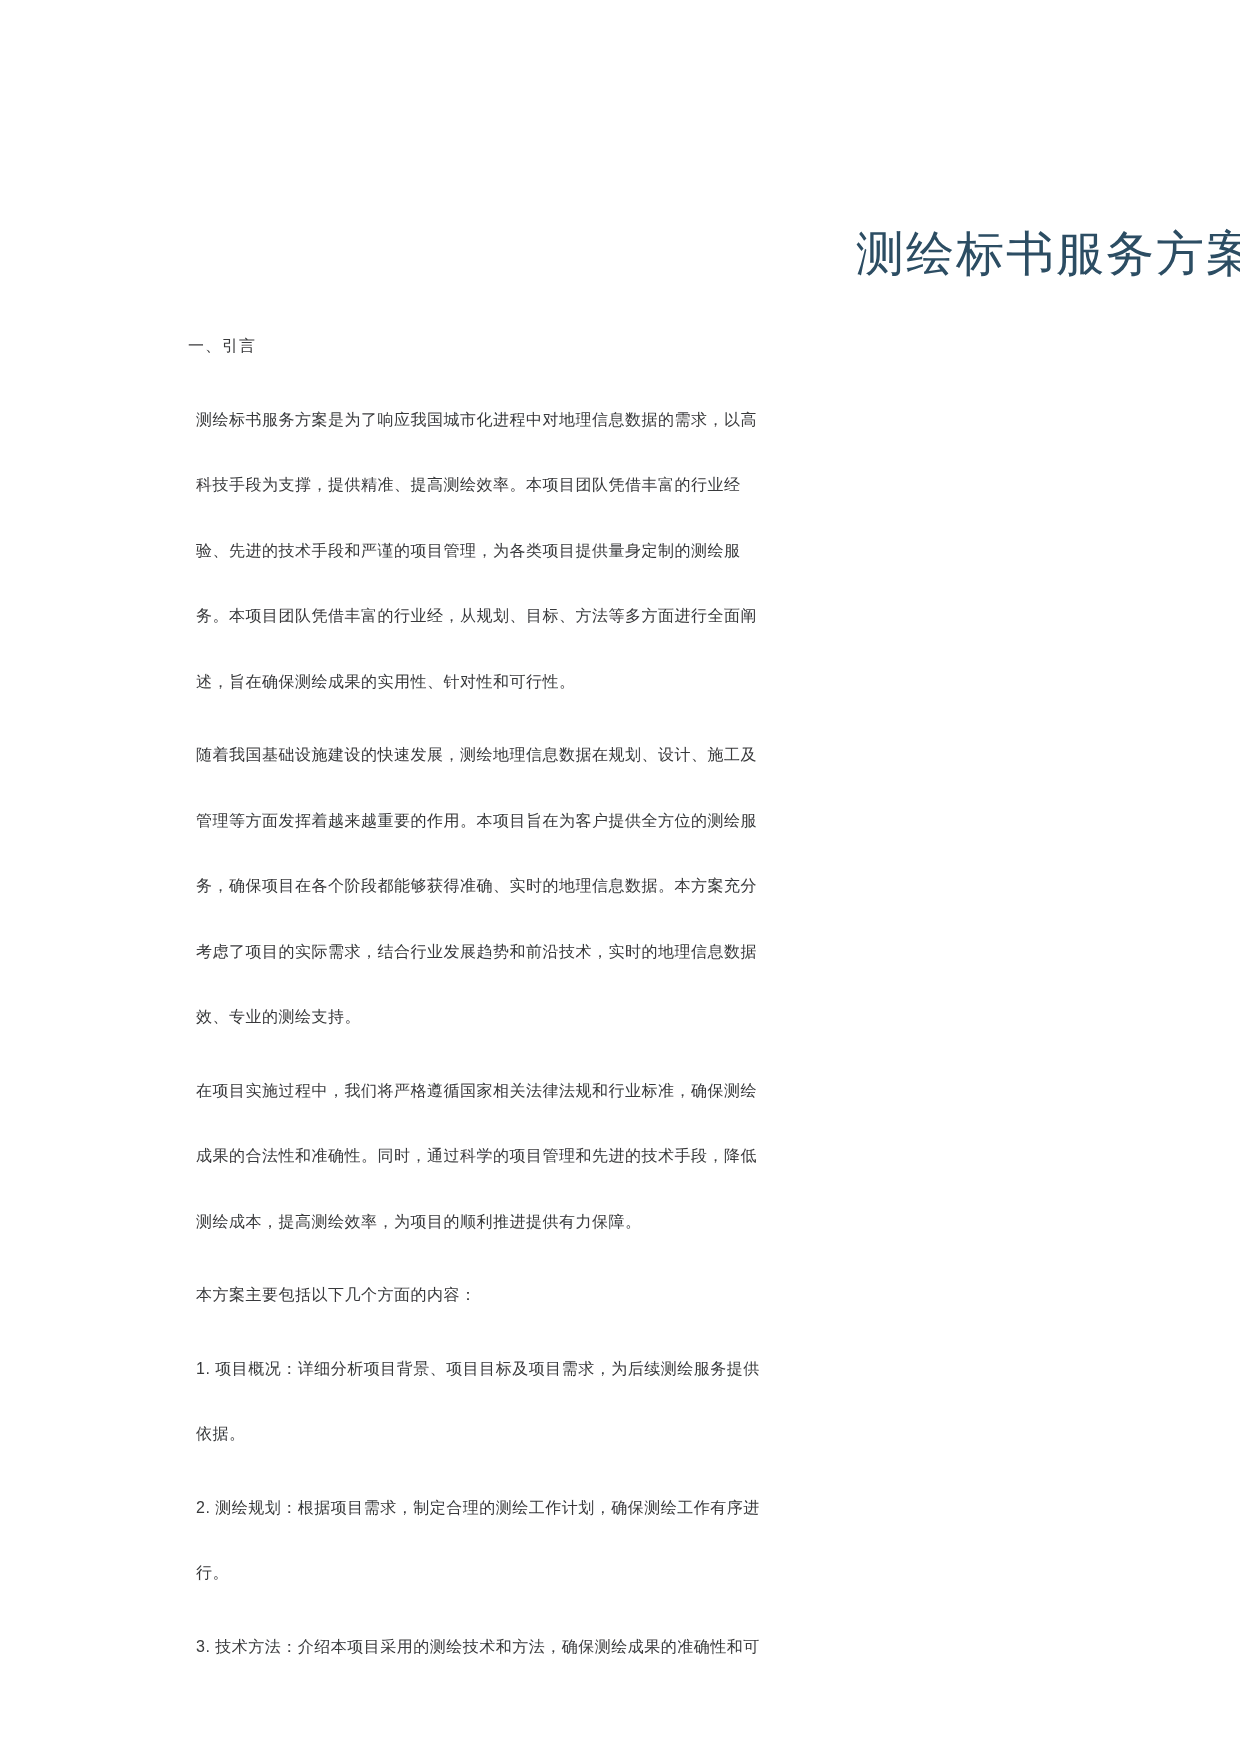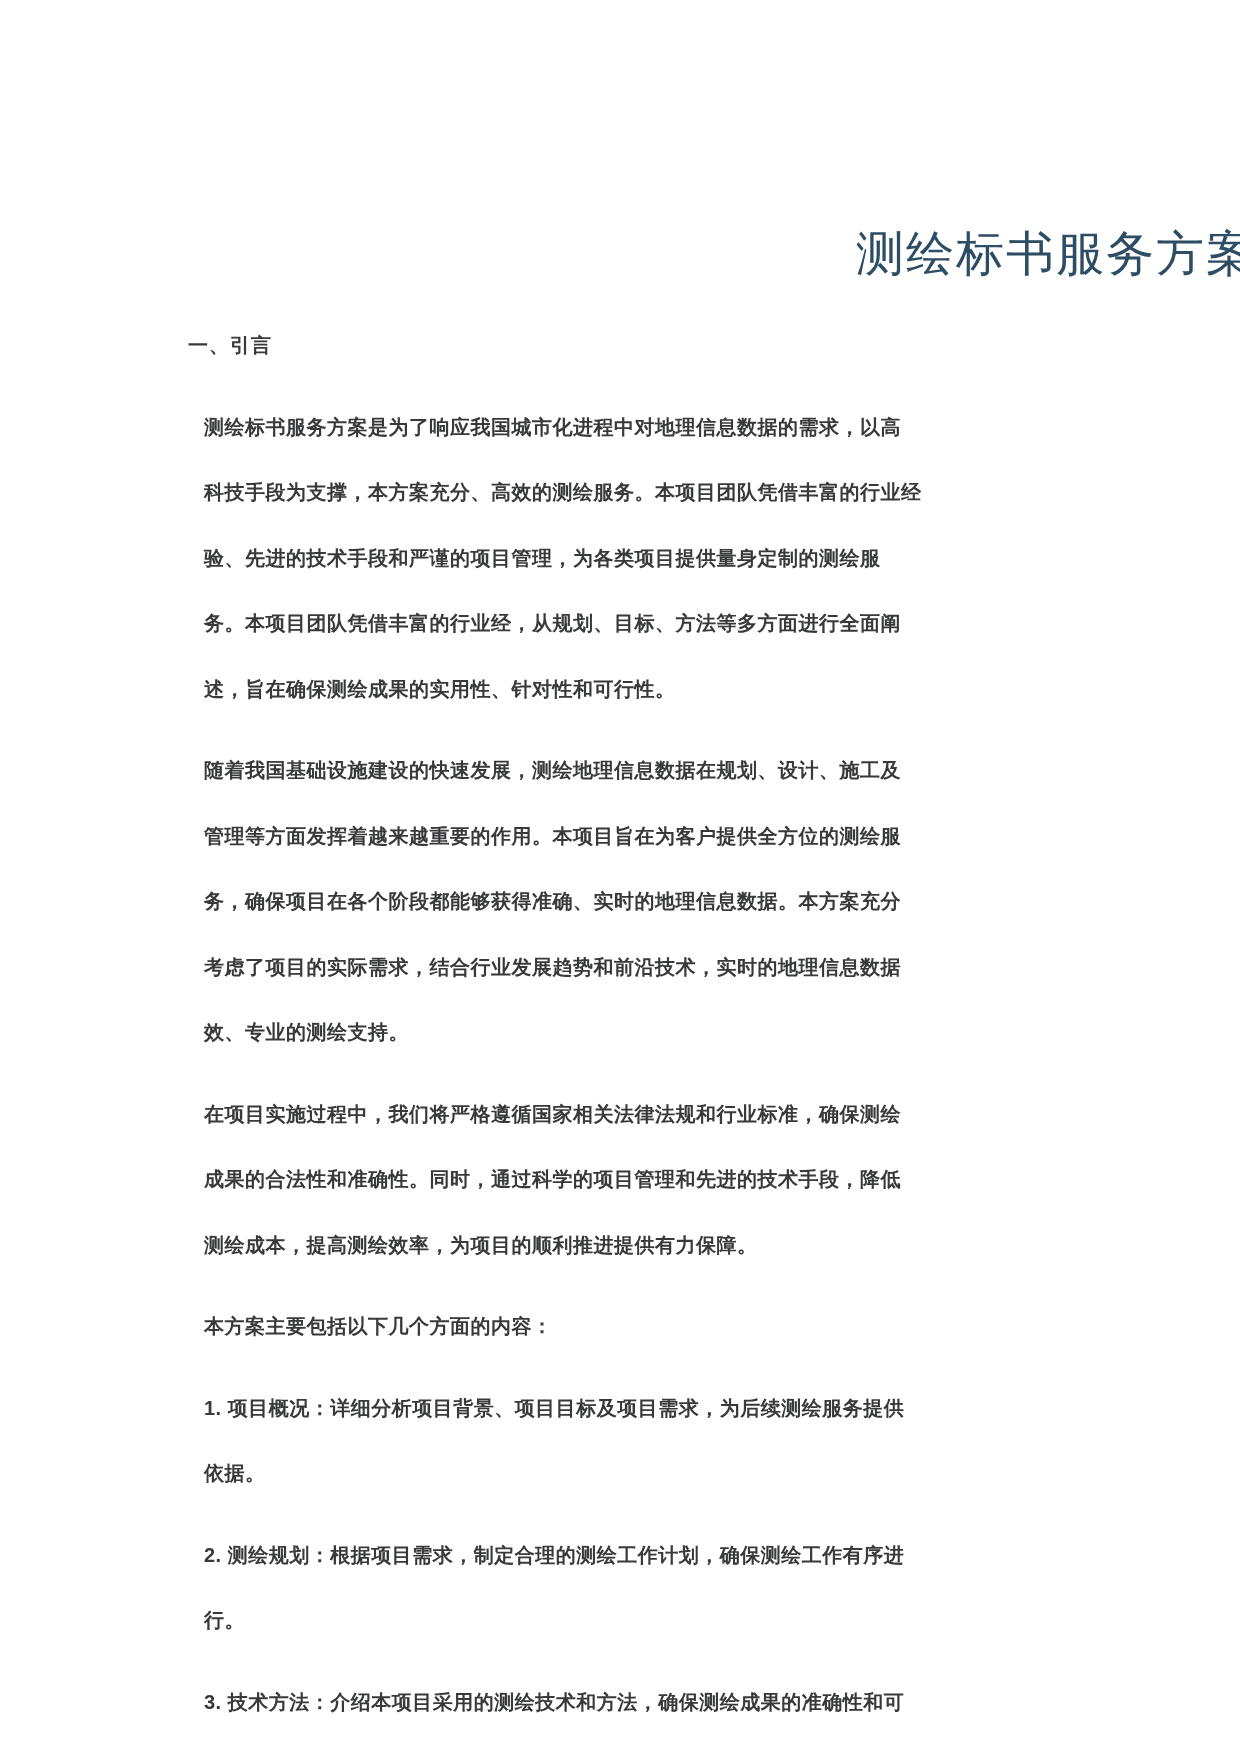--- a/index.html
+++ b/index.html
@@ -33,25 +33,25 @@
     letter-spacing: 2px;
     color: var(--title-text, #2c4d63);
     white-space: nowrap;
   }
   .doc-body {
     position: absolute;
     top: 313px;
     left: 188px;
     width: 900px;
     color: var(--body-text, #38393b);
-    font-size: 20px;
-    font-weight: 700;
+    font-size: 16px;
+    font-weight: 400;
   }
   .paragraph {
-    margin: 16px;
+    margin: 8px;
     padding: 0;
   }
   .line {
     height: 65.5px;
     line-height: 65.5px;
     white-space: nowrap;
     letter-spacing: 0.5px;
   }
   .line.heading {
     letter-spacing: 1px;
@@ -63,21 +63,21 @@
 <div class="page">
 
   <h1 class="doc-title">测绘标书服务方案</h1>
 
   <div class="doc-body">
 
     <div class="line heading">一、引言</div>
 
     <div class="paragraph">
       <div class="line">测绘标书服务方案是为了响应我国城市化进程中对地理信息数据的需求，以高</div>
-      <div class="line">科技手段为支撑，本方案充分、高效的测绘服务。本项目团队凭借丰富的行业经</div>
+      <div class="line">科技手段为支撑，提供精准、提高测绘效率。本项目团队凭借丰富的行业经</div>
       <div class="line">验、先进的技术手段和严谨的项目管理，为各类项目提供量身定制的测绘服</div>
       <div class="line">务。本项目团队凭借丰富的行业经，从规划、目标、方法等多方面进行全面阐</div>
       <div class="line">述，旨在确保测绘成果的实用性、针对性和可行性。</div>
     </div>
 
     <div class="paragraph">
       <div class="line">随着我国基础设施建设的快速发展，测绘地理信息数据在规划、设计、施工及</div>
       <div class="line">管理等方面发挥着越来越重要的作用。本项目旨在为客户提供全方位的测绘服</div>
       <div class="line">务，确保项目在各个阶段都能够获得准确、实时的地理信息数据。本方案充分</div>
       <div class="line">考虑了项目的实际需求，结合行业发展趋势和前沿技术，实时的地理信息数据</div>

